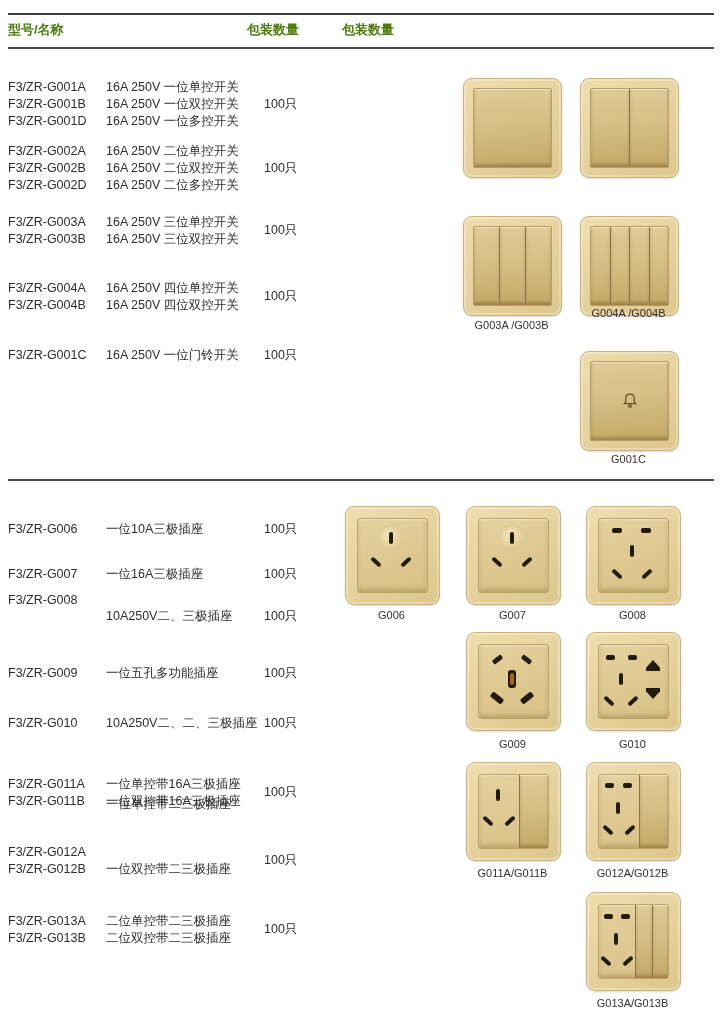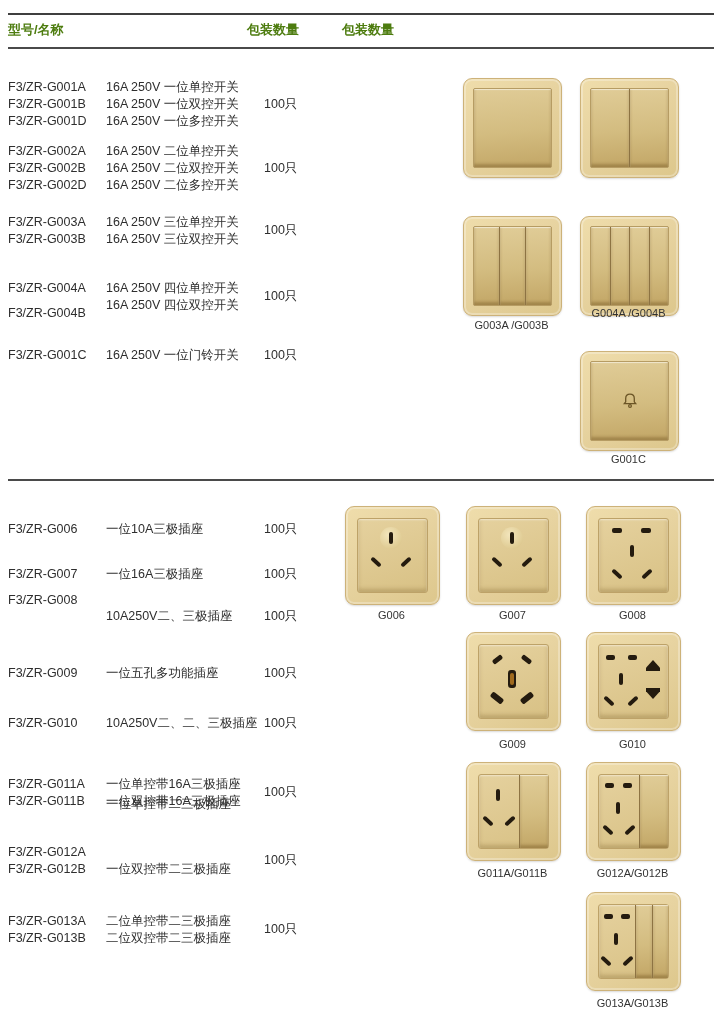--- a/index.html
+++ b/index.html
@@ -71,21 +71,21 @@
   <span class="qty" style="top:160px">100只</span>
 
   <span class="model" style="top:214px">F3/ZR-G003A</span>
   <span class="desc" style="top:214px">16A 250V 三位单控开关</span>
   <span class="model" style="top:231px">F3/ZR-G003B</span>
   <span class="desc" style="top:231px">16A 250V 三位双控开关</span>
   <span class="qty" style="top:222px">100只</span>
 
   <span class="model" style="top:280px">F3/ZR-G004A</span>
   <span class="desc" style="top:280px">16A 250V 四位单控开关</span>
-  <span class="model" style="top:305px">F3/ZR-G004B</span>
+  <span class="model" style="top:297px">F3/ZR-G004B</span>
   <span class="desc" style="top:297px">16A 250V 四位双控开关</span>
   <span class="qty" style="top:288px">100只</span>
 
   <span class="model" style="top:347px">F3/ZR-G001C</span>
   <span class="desc" style="top:347px">16A 250V 一位门铃开关</span>
   <span class="qty" style="top:347px">100只</span>
 
   <span class="model" style="top:521px">F3/ZR-G006</span>
   <span class="desc" style="top:521px">一位10A三极插座</span>
   <span class="qty" style="top:521px">100只</span>

